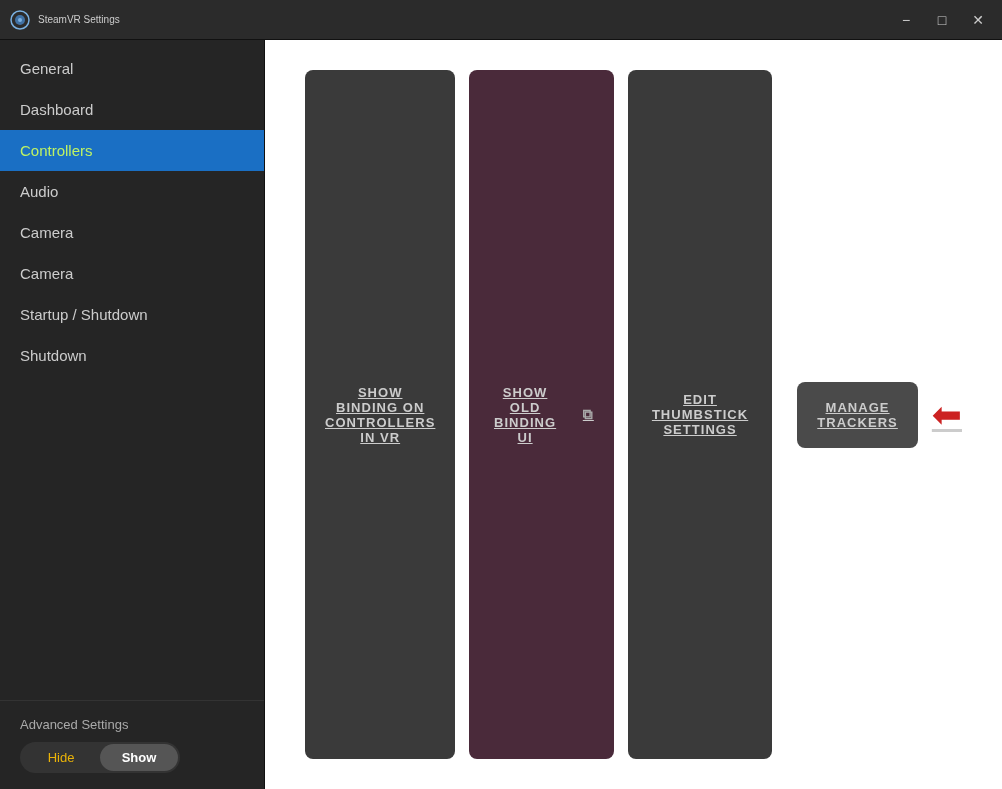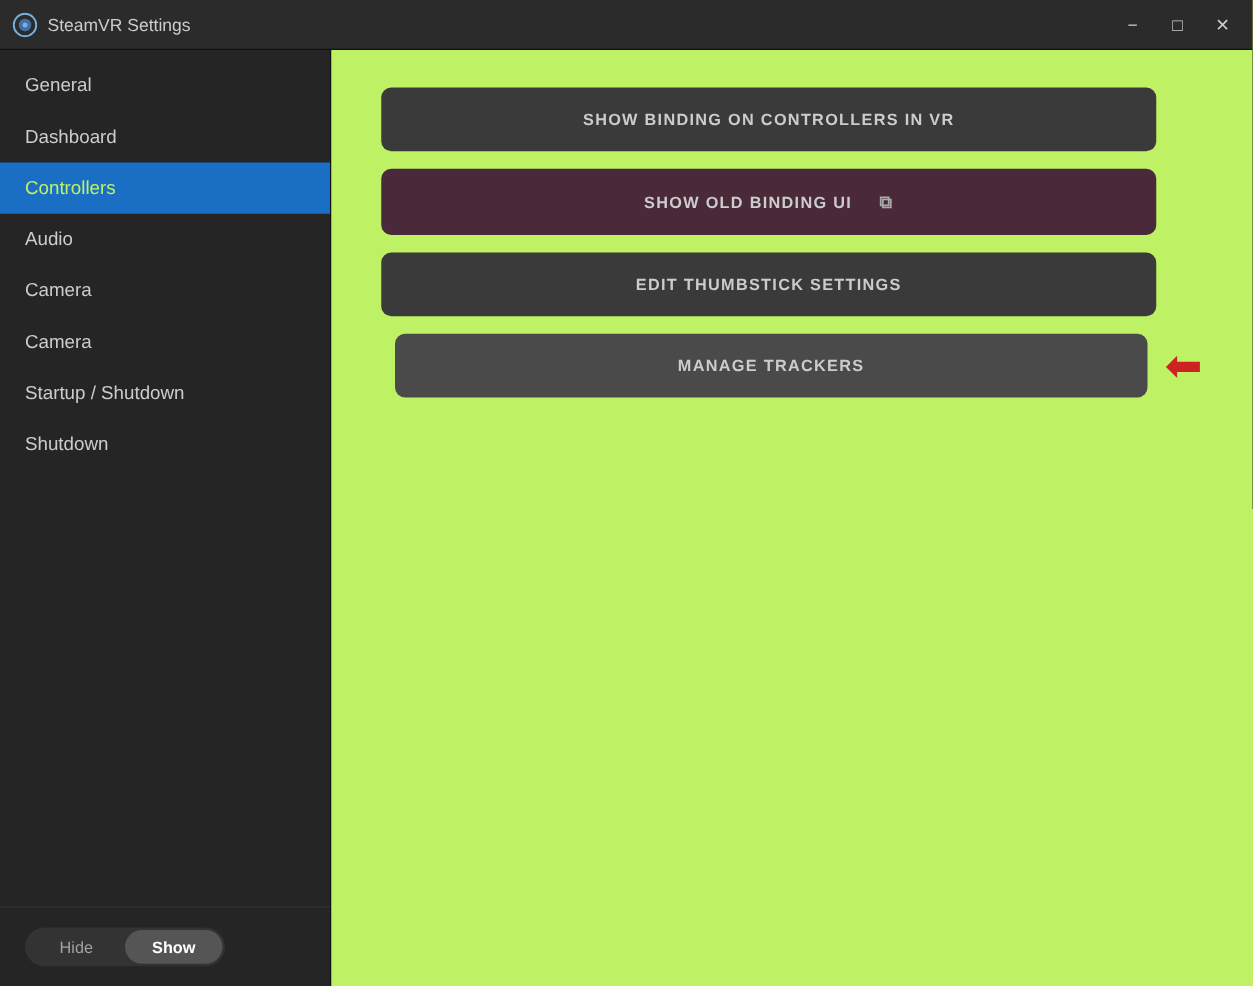--- a/index.html
+++ b/index.html
@@ -27,21 +27,21 @@
     .titlebar-left {
       display: flex;
       align-items: center;
       gap: 8px;
     }
     .app-icon {
       width: 20px;
       height: 20px;
     }
     .titlebar-title {
-      font-size: 14px;
+      font-size: 10px;
       color: #cccccc;
     }
     .titlebar-controls {
       display: flex;
       gap: 4px;
     }
     .titlebar-btn {
       width: 32px;
       height: 28px;
       background: transparent;
@@ -104,38 +104,39 @@
       padding: 2px;
       width: 160px;
     }
     .toggle-btn {
       flex: 1;
       padding: 6px 0;
       border: none;
       border-radius: 18px;
       font-size: 13px;
       cursor: pointer;
-      color: #a3a3a3;
+      color: #eab308;
       background: transparent;
     }
     .toggle-btn.active {
       background: #555;
       color: #fff;
       font-weight: bold;
     }
 
     
     .content {
       flex: 1;
       padding: 30px 40px;
       display: flex;
-      flex-direction: column;
+      flex-direction: row;
       gap: 14px;
-      background: #bef264;
+      background: #ffffff;
       overflow-y: auto;
+      text-decoration: underline;
     }
 
     .action-btn {
       width: 100%;
       max-width: 620px;
       padding: 18px 20px;
       border: none;
       border-radius: 8px;
       font-size: 13px;
       font-weight: 600;
@@ -205,20 +206,21 @@
       <div class="sidebar-item">General</div>
       <div class="sidebar-item">Dashboard</div>
       <div class="sidebar-item active">Controllers</div>
       <div class="sidebar-item">Audio</div>
       <div class="sidebar-item">Camera</div>
       <div class="sidebar-item">Camera</div>
       <div class="sidebar-item">Startup / Shutdown</div>
       <div class="sidebar-item">Shutdown</div>
     </div>
     <div class="sidebar-footer">
+      <div class="advanced-settings-label">Advanced Settings</div>
       <div class="toggle-buttons">
         <button class="toggle-btn">Hide</button>
         <button class="toggle-btn active">Show</button>
       </div>
     </div>
   </div>
 
   <div class="content">
 
     <button class="action-btn">

